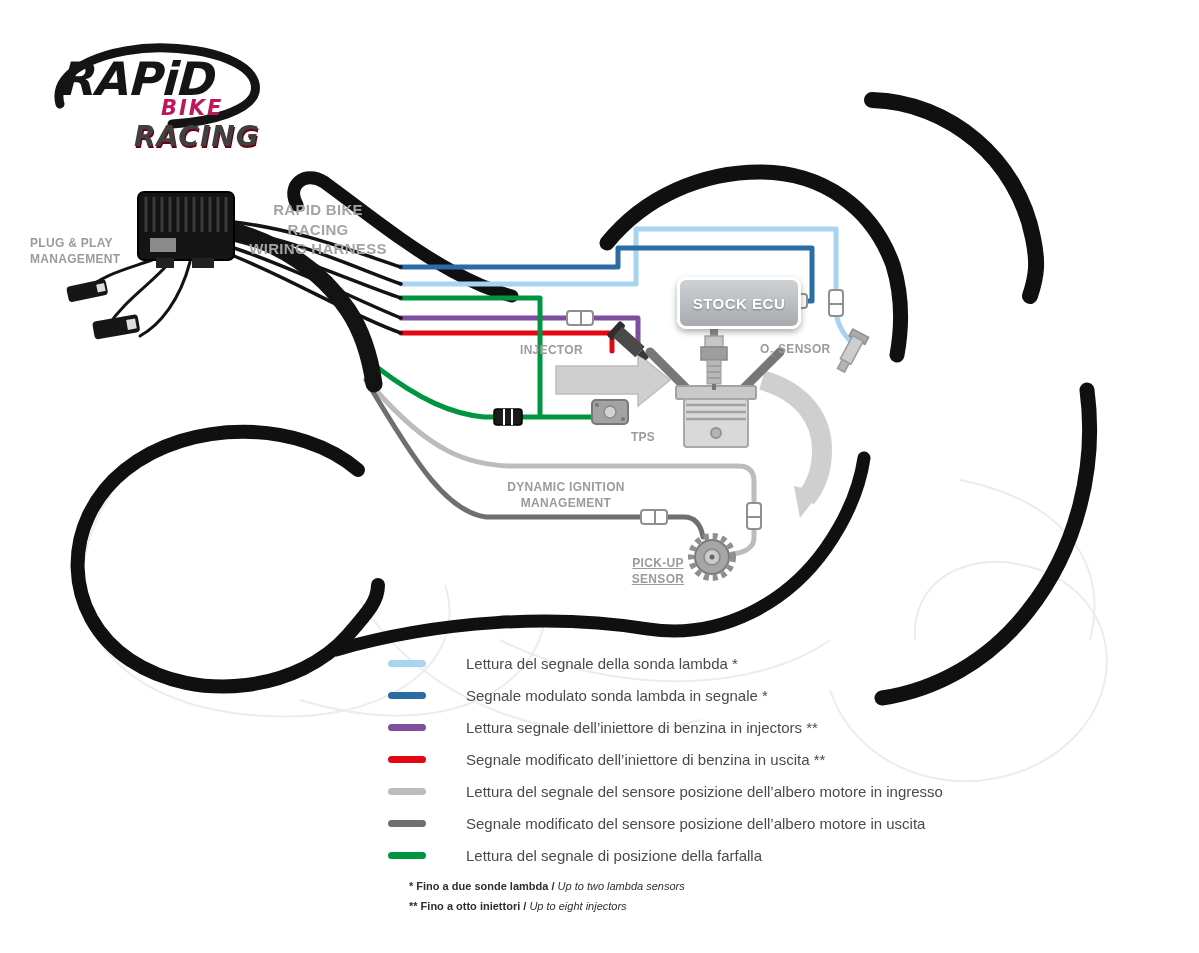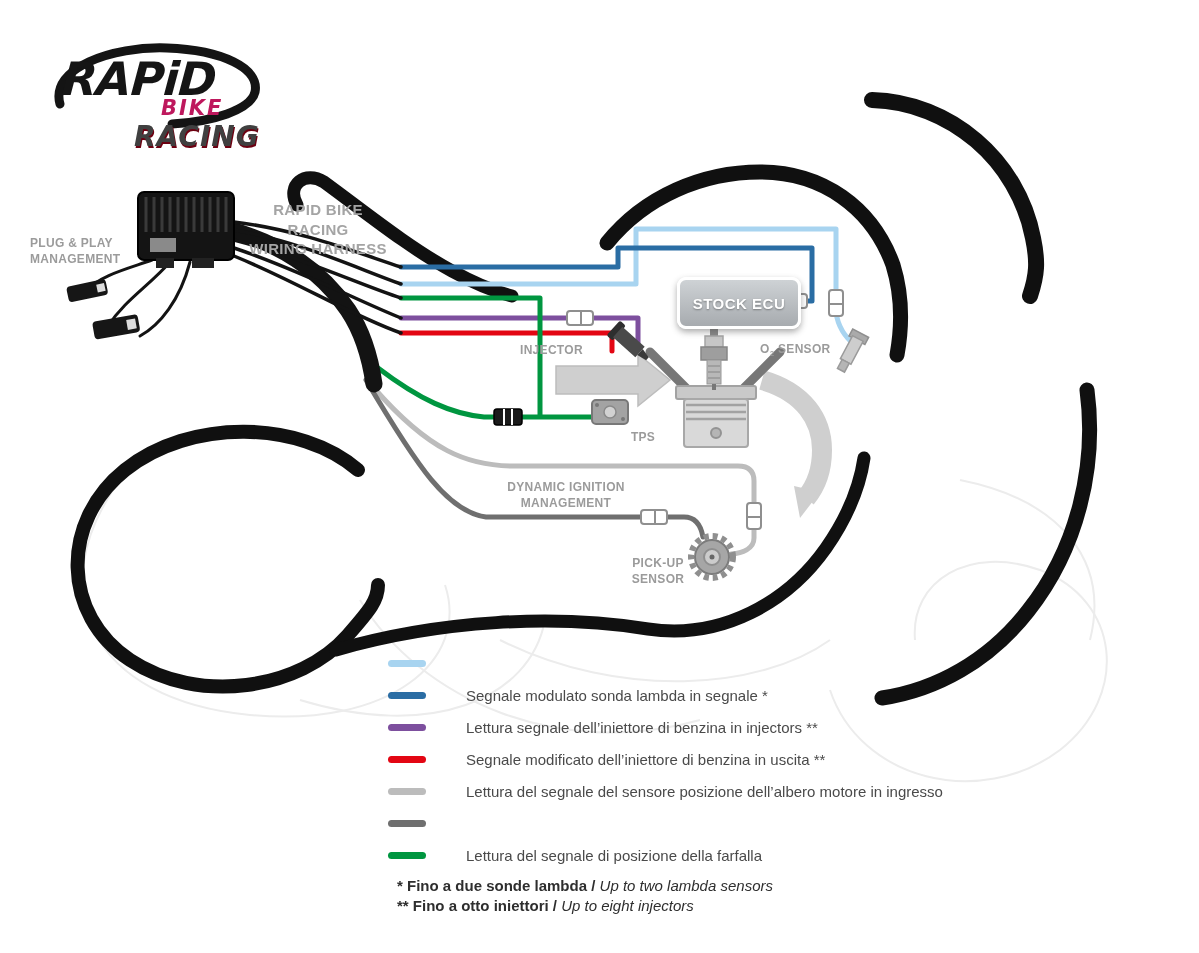--- a/index.html
+++ b/index.html
@@ -31,21 +31,21 @@
            color:#fff;font-weight:bold;font-size:15px;letter-spacing:.5px;
            text-shadow:0 1px 2px rgba(0,0,0,.35);margin-left:24px;}
 
   
   .legend{position:absolute;left:388px;top:647px;}
   .legend-row{display:flex;align-items:center;height:32px;white-space:nowrap;}
   .legend-swatch{width:38px;height:7px;border-radius:4px;flex:0 0 auto;}
   .legend-label{margin-left:40px;font-size:15px;color:#4a4a4a;}
 
   
-  .footnotes{position:absolute;left:397px;top:876px;font-size:15px;color:#2e2e2e;line-height:20px;}
+  .footnotes{position:absolute;left:409px;top:876px;font-size:11px;color:#2e2e2e;line-height:20px;}
   .fn-bold{font-weight:bold;}
   .fn-italic{font-style:italic;}
 </style>
 </head>
 <body>
 
 <div class="stage">
 
   <svg width="1199" height="953" viewBox="0 0 1199 953">
 
@@ -224,47 +224,49 @@
     <span>O</span><sub>2</sub><span> SENSOR</span>
   </div>
 
   <div class="dlabel" style="left:594px;top:430px;width:34px;margin-left:32px;">TPS</div>
 
   <div class="dlabel" style="left:496px;top:480px;width:140px;">
     <div>DYNAMIC IGNITION</div>
     <div>MANAGEMENT</div>
   </div>
 
-  <div class="dlabel" style="left:616px;top:556px;width:84px;">
+  <div class="dlabel" style="left:616px;top:556px;width:84px;text-decoration:underline;">
     <div>PICK-UP</div>
     <div>SENSOR</div>
   </div>
 
   <div class="legend">
     <div class="legend-row">
       <span class="legend-swatch" style="background: rgb(168, 212, 240);"></span>
+      <span class="legend-label">Lettura del segnale della sonda lambda *</span>
     </div>
     <div class="legend-row">
       <span class="legend-swatch" style="background: rgb(42, 109, 164);"></span>
       <span class="legend-label">Segnale modulato sonda lambda in segnale *</span>
     </div>
     <div class="legend-row">
       <span class="legend-swatch" style="background: rgb(125, 79, 158);"></span>
       <span class="legend-label">Lettura segnale dell’iniettore di benzina in injectors **</span>
     </div>
     <div class="legend-row">
       <span class="legend-swatch" style="background: rgb(227, 6, 19);"></span>
       <span class="legend-label">Segnale modificato dell’iniettore di benzina in uscita **</span>
     </div>
     <div class="legend-row">
       <span class="legend-swatch" style="background: rgb(188, 188, 188);"></span>
       <span class="legend-label">Lettura del segnale del sensore posizione dell’albero motore in ingresso</span>
     </div>
     <div class="legend-row">
       <span class="legend-swatch" style="background: rgb(111, 111, 111);"></span>
+      <span class="legend-label">Segnale modificato del sensore posizione dell’albero motore in uscita</span>
     </div>
     <div class="legend-row">
       <span class="legend-swatch" style="background: rgb(0, 150, 64);"></span>
       <span class="legend-label">Lettura del segnale di posizione della farfalla</span>
     </div>
   </div>
 
   <div class="footnotes">
     <div>
       <span class="fn-bold">* Fino a due sonde lambda /</span>

